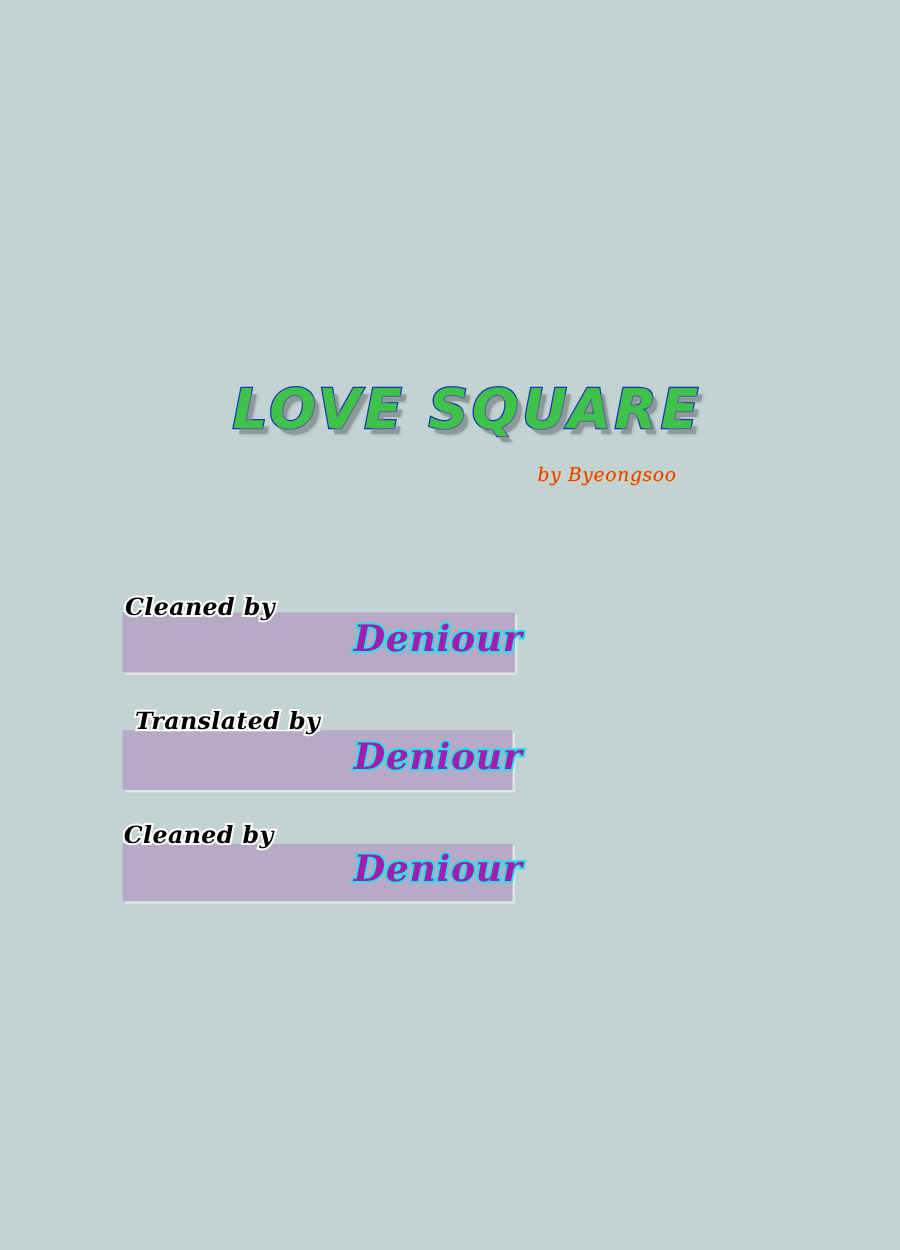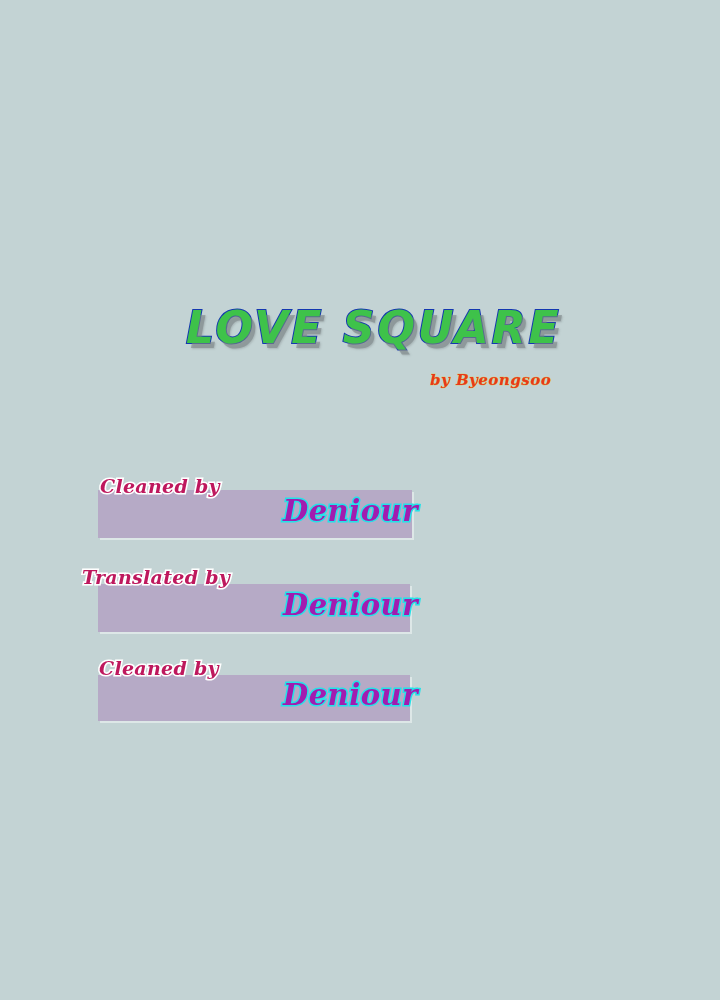--- a/index.html
+++ b/index.html
@@ -53,21 +53,21 @@
        5px 6px 2px rgba(120,130,132,0.35);
     white-space: nowrap;
   }
 
   .author-credit {
     position: absolute;
     left: 430px;
     top: 371px;
     font-family: "DejaVu Serif", serif;
     font-style: italic;
-    font-weight: bold;
+    font-weight: normal;
     font-size: 15px;
     letter-spacing: 0.5px;
     color: #e8391a;
     -webkit-text-stroke: 0.7px #e0c84a;
     paint-order: stroke fill;
     white-space: nowrap;
   }
 
   
   .credit-row {
@@ -82,21 +82,21 @@
     box-shadow: 2px 2px 0 rgba(230,238,238,0.75);
   }
 
   .credit-role {
     position: absolute;
     font-family: "DejaVu Serif", serif;
     font-style: italic;
     font-weight: bold;
     font-size: 19px;
     letter-spacing: 0.3px;
-    color: #be185d;
+    color: #000000;
     -webkit-text-stroke: 3.2px #ffffff;
     paint-order: stroke fill;
     white-space: nowrap;
     z-index: 4;
   }
 
   .credit-name {
     position: absolute;
     font-family: "DejaVu Serif", serif;
     font-style: italic;
@@ -110,21 +110,21 @@
     z-index: 3;
   }
 
   
   #row-cleaned .credit-box   { left: 98px;  top: 490px; width: 314px; height: 48px; }
   #row-cleaned .credit-role  { left: 100px; top: 475px; }
   #row-cleaned .credit-name  { left: 283px; top: 494px; }
 
   
   #row-translated .credit-box  { left: 98px;  top: 584px; width: 312px; height: 48px; }
-  #row-translated .credit-role { left: 82px;  top: 566px; }
+  #row-translated .credit-role { left: 108px;  top: 566px; text-decoration: underline; }
   #row-translated .credit-name { left: 283px; top: 588px; }
 
   
   #row-typesett .credit-box  { left: 98px;  top: 675px; width: 312px; height: 46px; }
   #row-typesett .credit-role { left: 99px;  top: 657px; }
   #row-typesett .credit-name { left: 283px; top: 678px; }
 </style>
 </head>
 <body>
 

